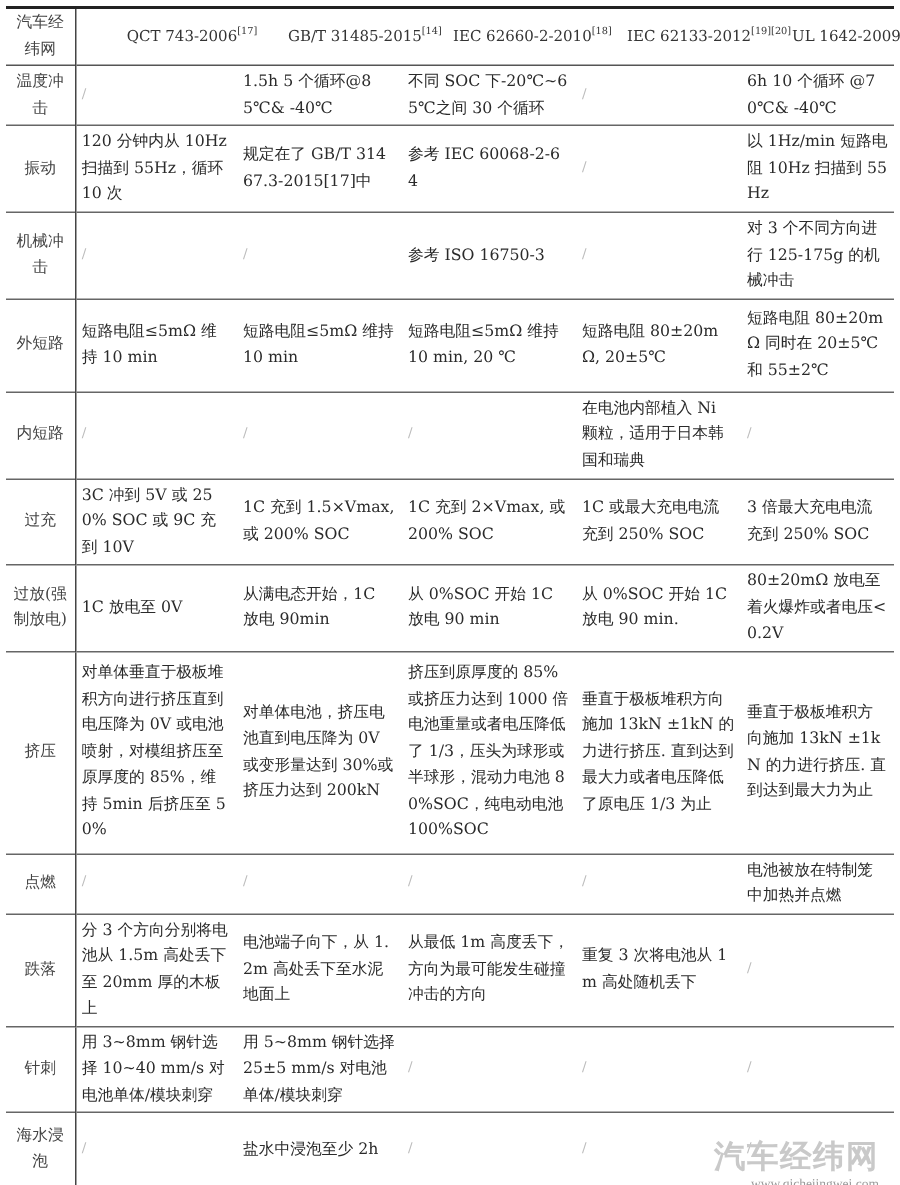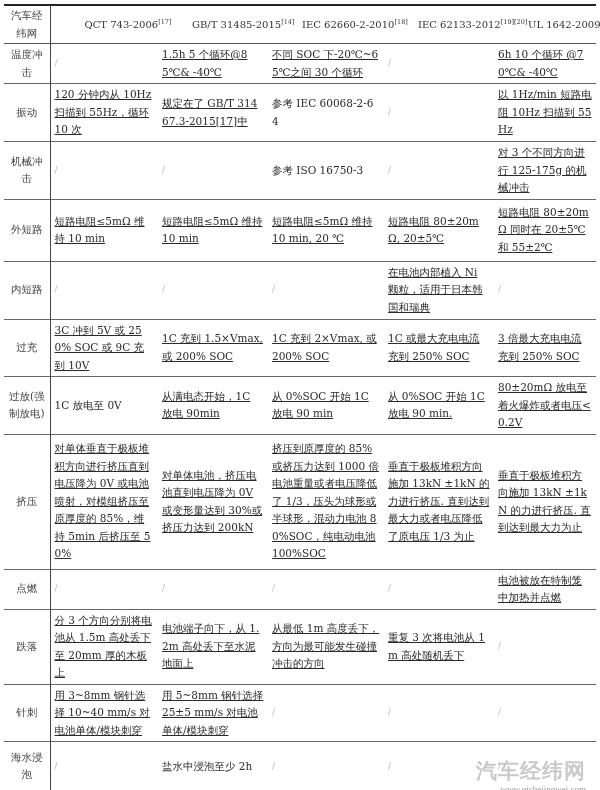--- a/index.html
+++ b/index.html
@@ -10,21 +10,21 @@
   table.std thead tr { border-top:2px solid #222; border-bottom:1px solid #555; }
   table.std tbody tr { border-bottom:1px solid #666; }
   table.std tbody tr.last { border-bottom:2px solid #222; }
   table.std th, table.std td { padding:2px 4px; vertical-align:middle; text-align:left;
               font-weight:normal; word-break:break-all; }
   table.std th.rowhead, table.std td.rowhead { text-align:center; color:#444;
               border-right:1.5px solid #444; padding:1px 2px; }
   table.std th.colhead { text-align:center; color:#333; white-space:nowrap; font-size:10px;padding-left:34px; }
   sup { font-size:6.5px; line-height:0; }
   .slash { color:#bbb; font-size:9px; }
-  .justify { text-align:justify; text-align-last:left;text-decoration:underline; }
+  .justify { text-align:justify; text-align-last:left; }
   .wm { position:absolute; right:14px; top:735px; text-align:right; }
   .wm .wm-cn { font-family:"DejaVu Sans","Liberation Sans",sans-serif; font-size:21px;
                font-weight:bold; color:#c9c9c9; letter-spacing:1px; line-height:24px;margin-top:24px; }
   .wm .wm-url { font-family:Liberation Serif, serif; font-size:9px;
                color:#9a9a9a; line-height:12px; }
 </style>
 </head>
 <body>
 
 <table class="std">

